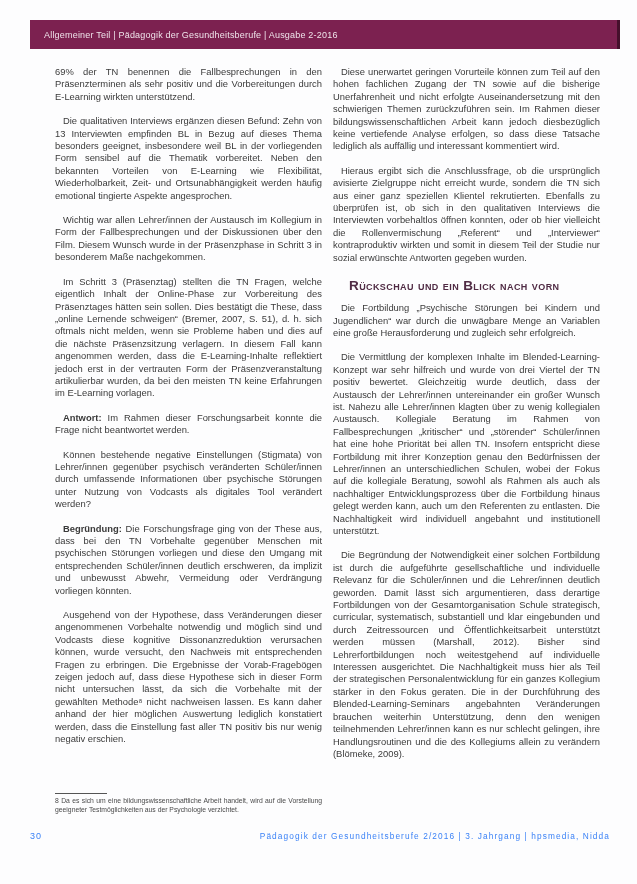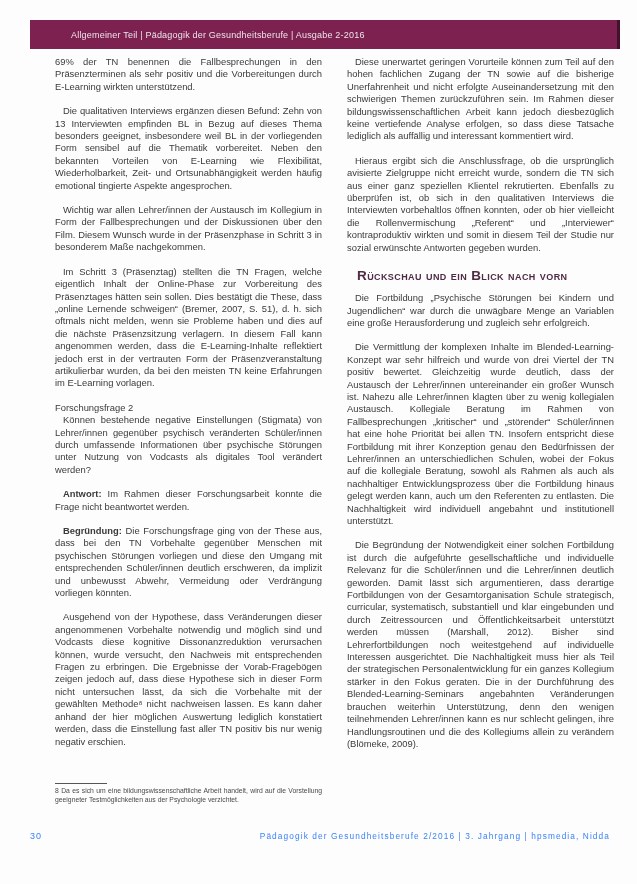--- a/index.html
+++ b/index.html
@@ -13,47 +13,47 @@
   .band {
     position: absolute; left: 30px; top: 20px;
     width: 590px; height: 29px;
     background: #7c2150;
     border-right: 3px solid #45102c;
     box-sizing: border-box;
     display: flex; align-items: center;
   }
   .band-text {
     color: #efe3ea; font-size: 9px; letter-spacing: 0.2px;
-    padding-left: 41px;
+    padding-left: 14px;
   }
   .columns {
-    position: absolute; left: 55px; top: 56px;
+    position: absolute; left: 55px; top: 66px;
     width: 546px; height: 748px;
-    display: flex; gap: 25px;
+    display: flex; gap: 11px;
   }
   .col {
     width: 267px; min-width: 267px;
     display: flex; flex-direction: column;
   }
   .p {
     margin: 0 0 12px;
     font-size: 9.4px; line-height: 12.4px;
     text-align: justify;
     color: #3a3a3a;
     text-indent: 8px;
   }
   .noindent { text-indent: 0; }
   .sub { margin-bottom: 0; }
   .lead { font-weight: bold; }
   .sec-head {
     font-variant: small-caps;
     font-size: 13.5px; font-weight: 600;
     letter-spacing: 0.4px;
     color: #502b44;
-    margin: 2px 10px 9px;
+    margin: 2px 16px 9px;
   }
   .footnote { margin-top: auto; }
   .fn-rule { width: 52px; border-top: 1px solid #555; margin-bottom: 3px; }
   .fn-text {
     margin: 0;
     font-size: 6.8px; line-height: 8.4px;
     color: #4a4a4a; text-align: justify;
   }
   .footer {
     position: absolute; left: 30px; right: 27px; top: 831px;
@@ -72,23 +72,22 @@
     <span class="band-text">Allgemeiner Teil | Pädagogik der Gesundheitsberufe | Ausgabe 2-2016</span>
   </header>
 
   <main class="columns">
 
     <section class="col">
       <p class="p noindent">69% der TN benennen die Fallbesprechungen in den Präsenzterminen als sehr positiv und die Vorbereitungen durch E-Learning wirkten unterstützend.</p>
       <p class="p">Die qualitativen Interviews ergänzen diesen Befund: Zehn von 13 Interviewten empfinden BL in Bezug auf dieses Thema besonders geeignet, insbesondere weil BL in der vorliegenden Form sensibel auf die Thematik vorbereitet. Neben den bekannten Vorteilen von E-Learning wie Flexibilität, Wiederholbarkeit, Zeit- und Ortsunabhängigkeit werden häufig emotional tingierte Aspekte angesprochen.</p>
       <p class="p">Wichtig war allen Lehrer/innen der Austausch im Kollegium in Form der Fallbesprechungen und der Diskussionen über den Film. Diesem Wunsch wurde in der Präsenzphase in Schritt 3 in besonderem Maße nachgekommen.</p>
       <p class="p">Im Schritt 3 (Präsenztag) stellten die TN Fragen, welche eigentlich Inhalt der Online-Phase zur Vorbereitung des Präsenztages hätten sein sollen. Dies bestätigt die These, dass „online Lernende schweigen“ (Bremer, 2007, S. 51), d. h. sich oftmals nicht melden, wenn sie Probleme haben und dies auf die nächste Präsenzsitzung verlagern. In diesem Fall kann angenommen werden, dass die E-Learning-Inhalte reflektiert jedoch erst in der vertrauten Form der Präsenzveranstaltung artikulierbar wurden, da bei den meisten TN keine Erfahrungen im E-Learning vorlagen.</p>
-      <p class="p noindent sub">Forschungsfrage 2</p>
+      <p class="p"><b class="lead">Antwort:</b> <span>Im Rahmen dieser Forschungsarbeit konnte die Frage nicht beantwortet werden.</span></p>
       <p class="p">Können bestehende negative Einstellungen (Stigmata) von Lehrer/innen gegenüber psychisch veränderten Schüler/innen durch umfassende Informationen über psychische Störungen unter Nutzung von Vodcasts als digitales Tool verändert werden?</p>
-      <p class="p"><b class="lead">Antwort:</b> <span>Im Rahmen dieser Forschungsarbeit konnte die Frage nicht beantwortet werden.</span></p>
       <p class="p"><b class="lead">Begründung:</b> <span>Die Forschungsfrage ging von der These aus, dass bei den TN Vorbehalte gegenüber Menschen mit psychischen Störungen vorliegen und diese den Umgang mit entsprechenden Schüler/innen deutlich erschweren, da implizit und unbewusst Abwehr, Vermeidung oder Verdrängung vorliegen könnten.</span></p>
       <p class="p">Ausgehend von der Hypothese, dass Veränderungen dieser angenommenen Vorbehalte notwendig und möglich sind und Vodcasts diese kognitive Dissonanzreduktion verursachen können, wurde versucht, den Nachweis mit entsprechenden Fragen zu erbringen. Die Ergebnisse der Vorab-Fragebögen zeigen jedoch auf, dass diese Hypothese sich in dieser Form nicht untersuchen lässt, da sich die Vorbehalte mit der gewählten Methode⁸ nicht nachweisen lassen. Es kann daher anhand der hier möglichen Auswertung lediglich konstatiert werden, dass die Einstellung fast aller TN positiv bis nur wenig negativ erschien.</p>
       <div class="footnote">
         <div class="fn-rule"></div>
         <p class="fn-text">8 Da es sich um eine bildungswissenschaftliche Arbeit handelt, wird auf die Vorstellung geeigneter Testmöglichkeiten aus der Psychologie verzichtet.</p>
       </div>
     </section>
 
     <section class="col">
       <p class="p">Diese unerwartet geringen Vorurteile können zum Teil auf den hohen fachlichen Zugang der TN sowie auf die bisherige Unerfahrenheit und nicht erfolgte Auseinandersetzung mit den schwierigen Themen zurückzuführen sein. Im Rahmen dieser bildungswissenschaftlichen Arbeit kann jedoch diesbezüglich keine vertiefende Analyse erfolgen, so dass diese Tatsache lediglich als auffällig und interessant kommentiert wird.</p>

